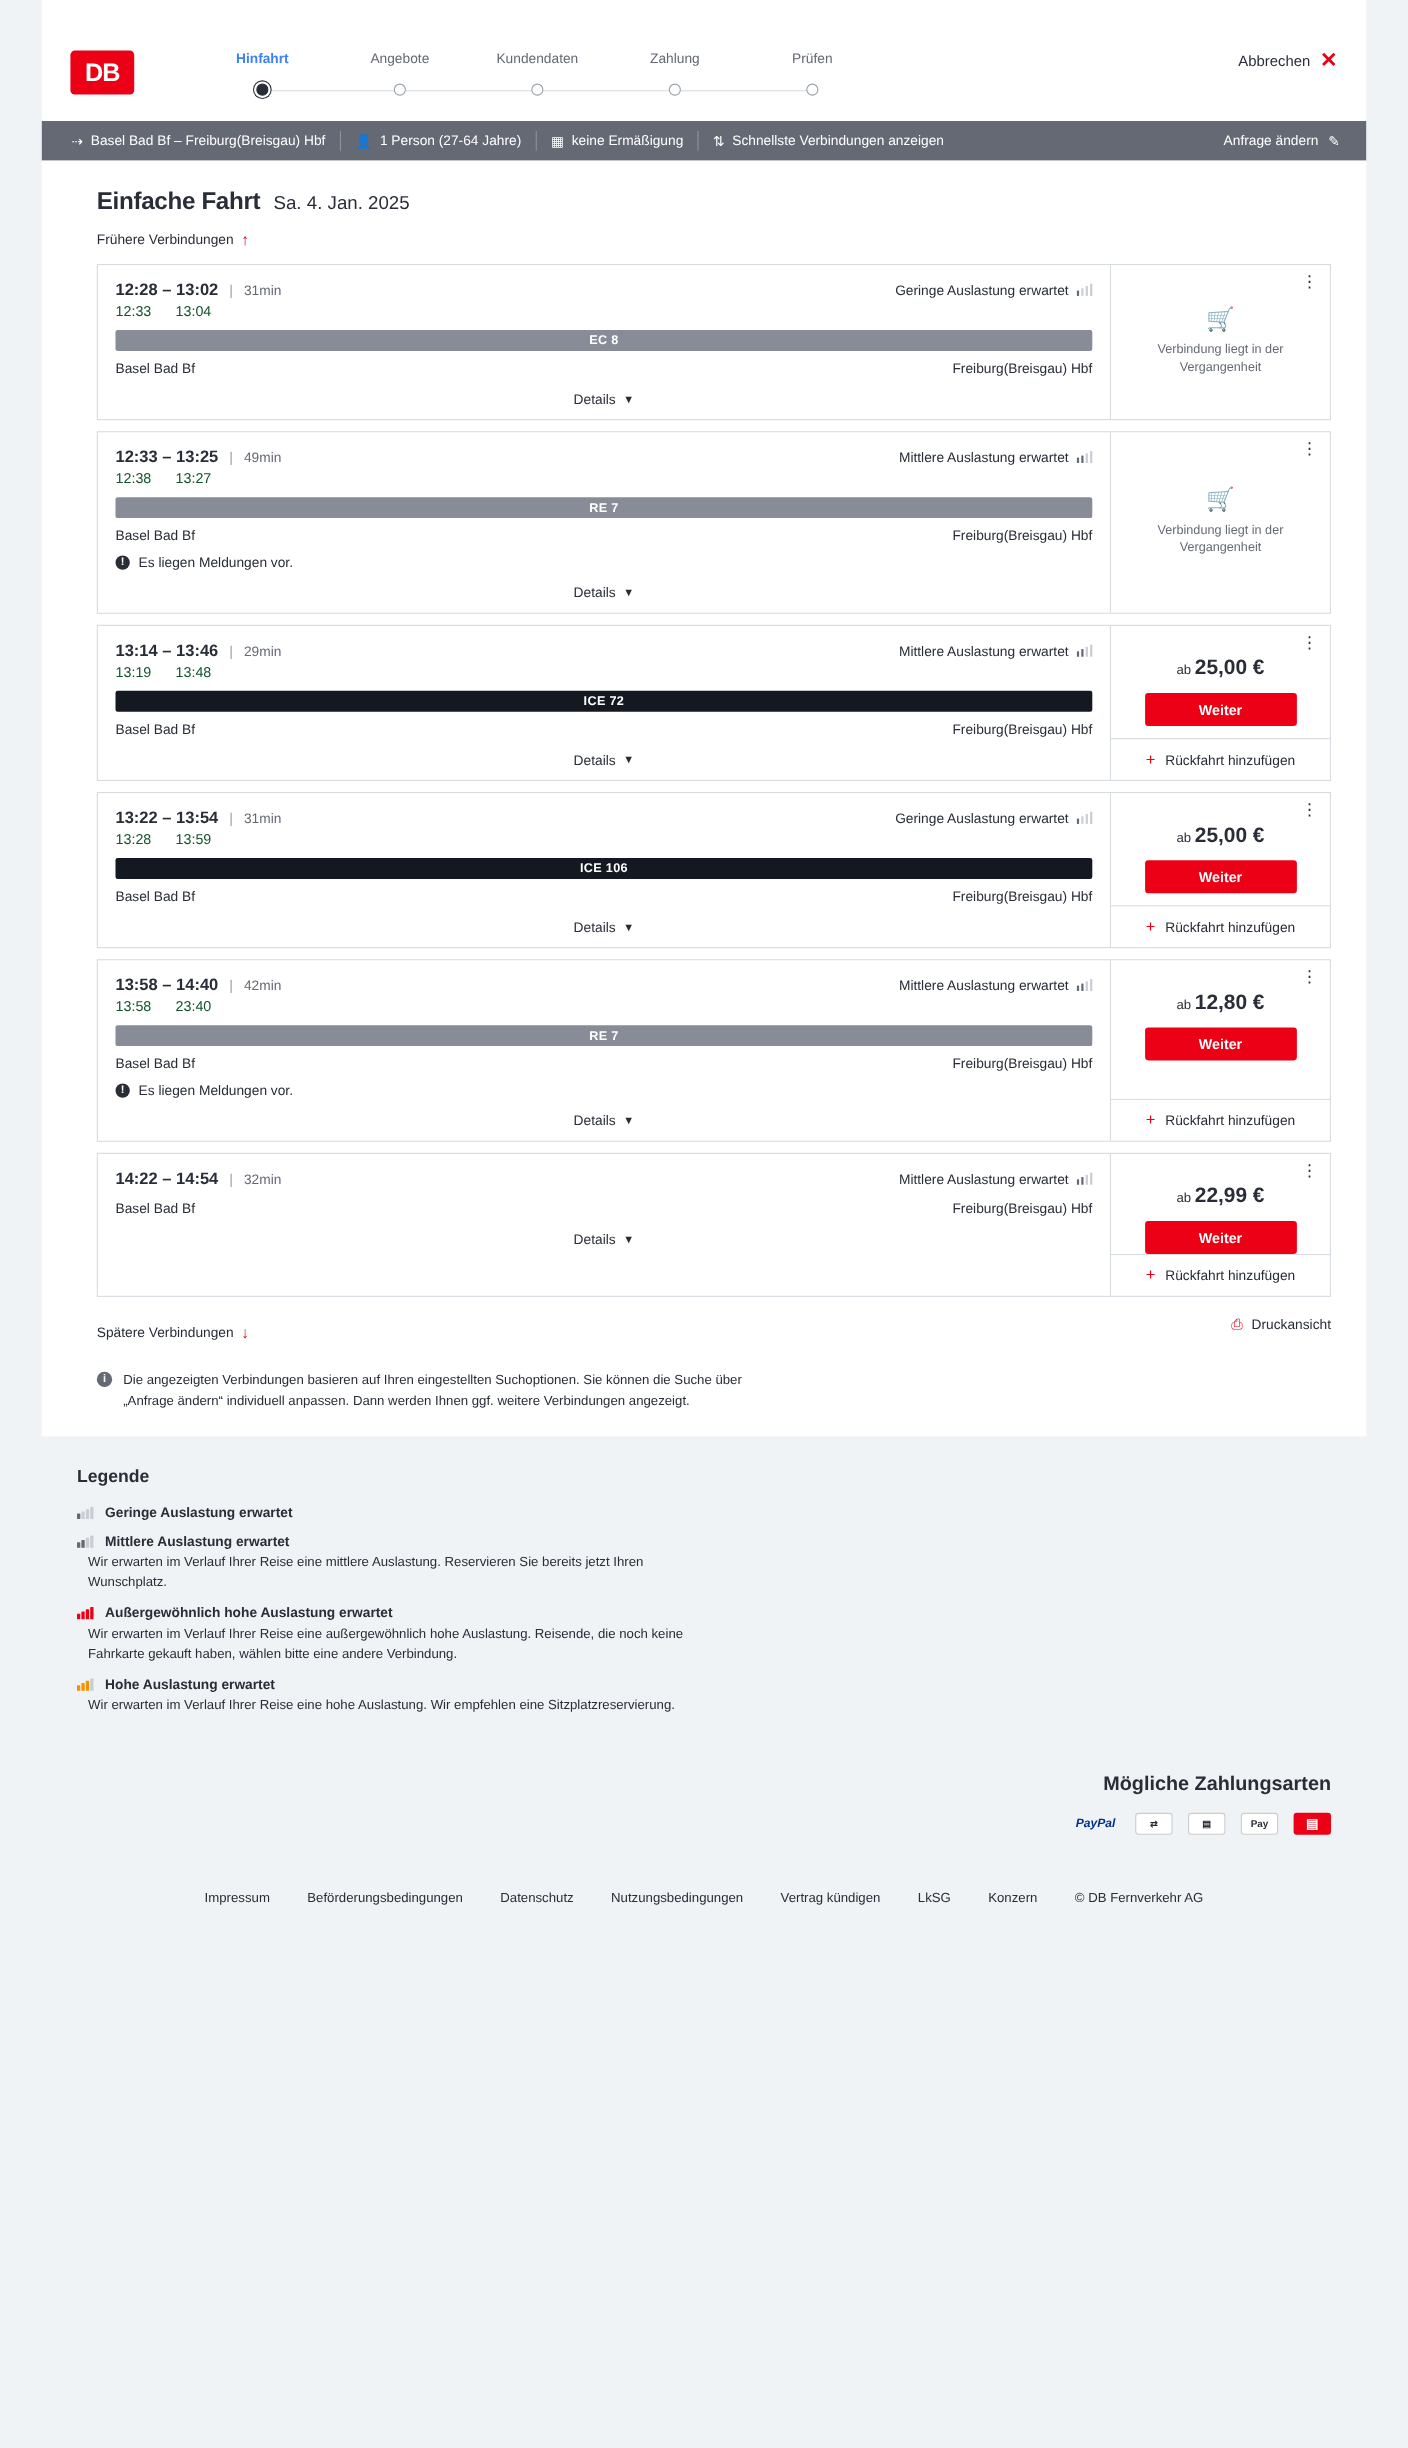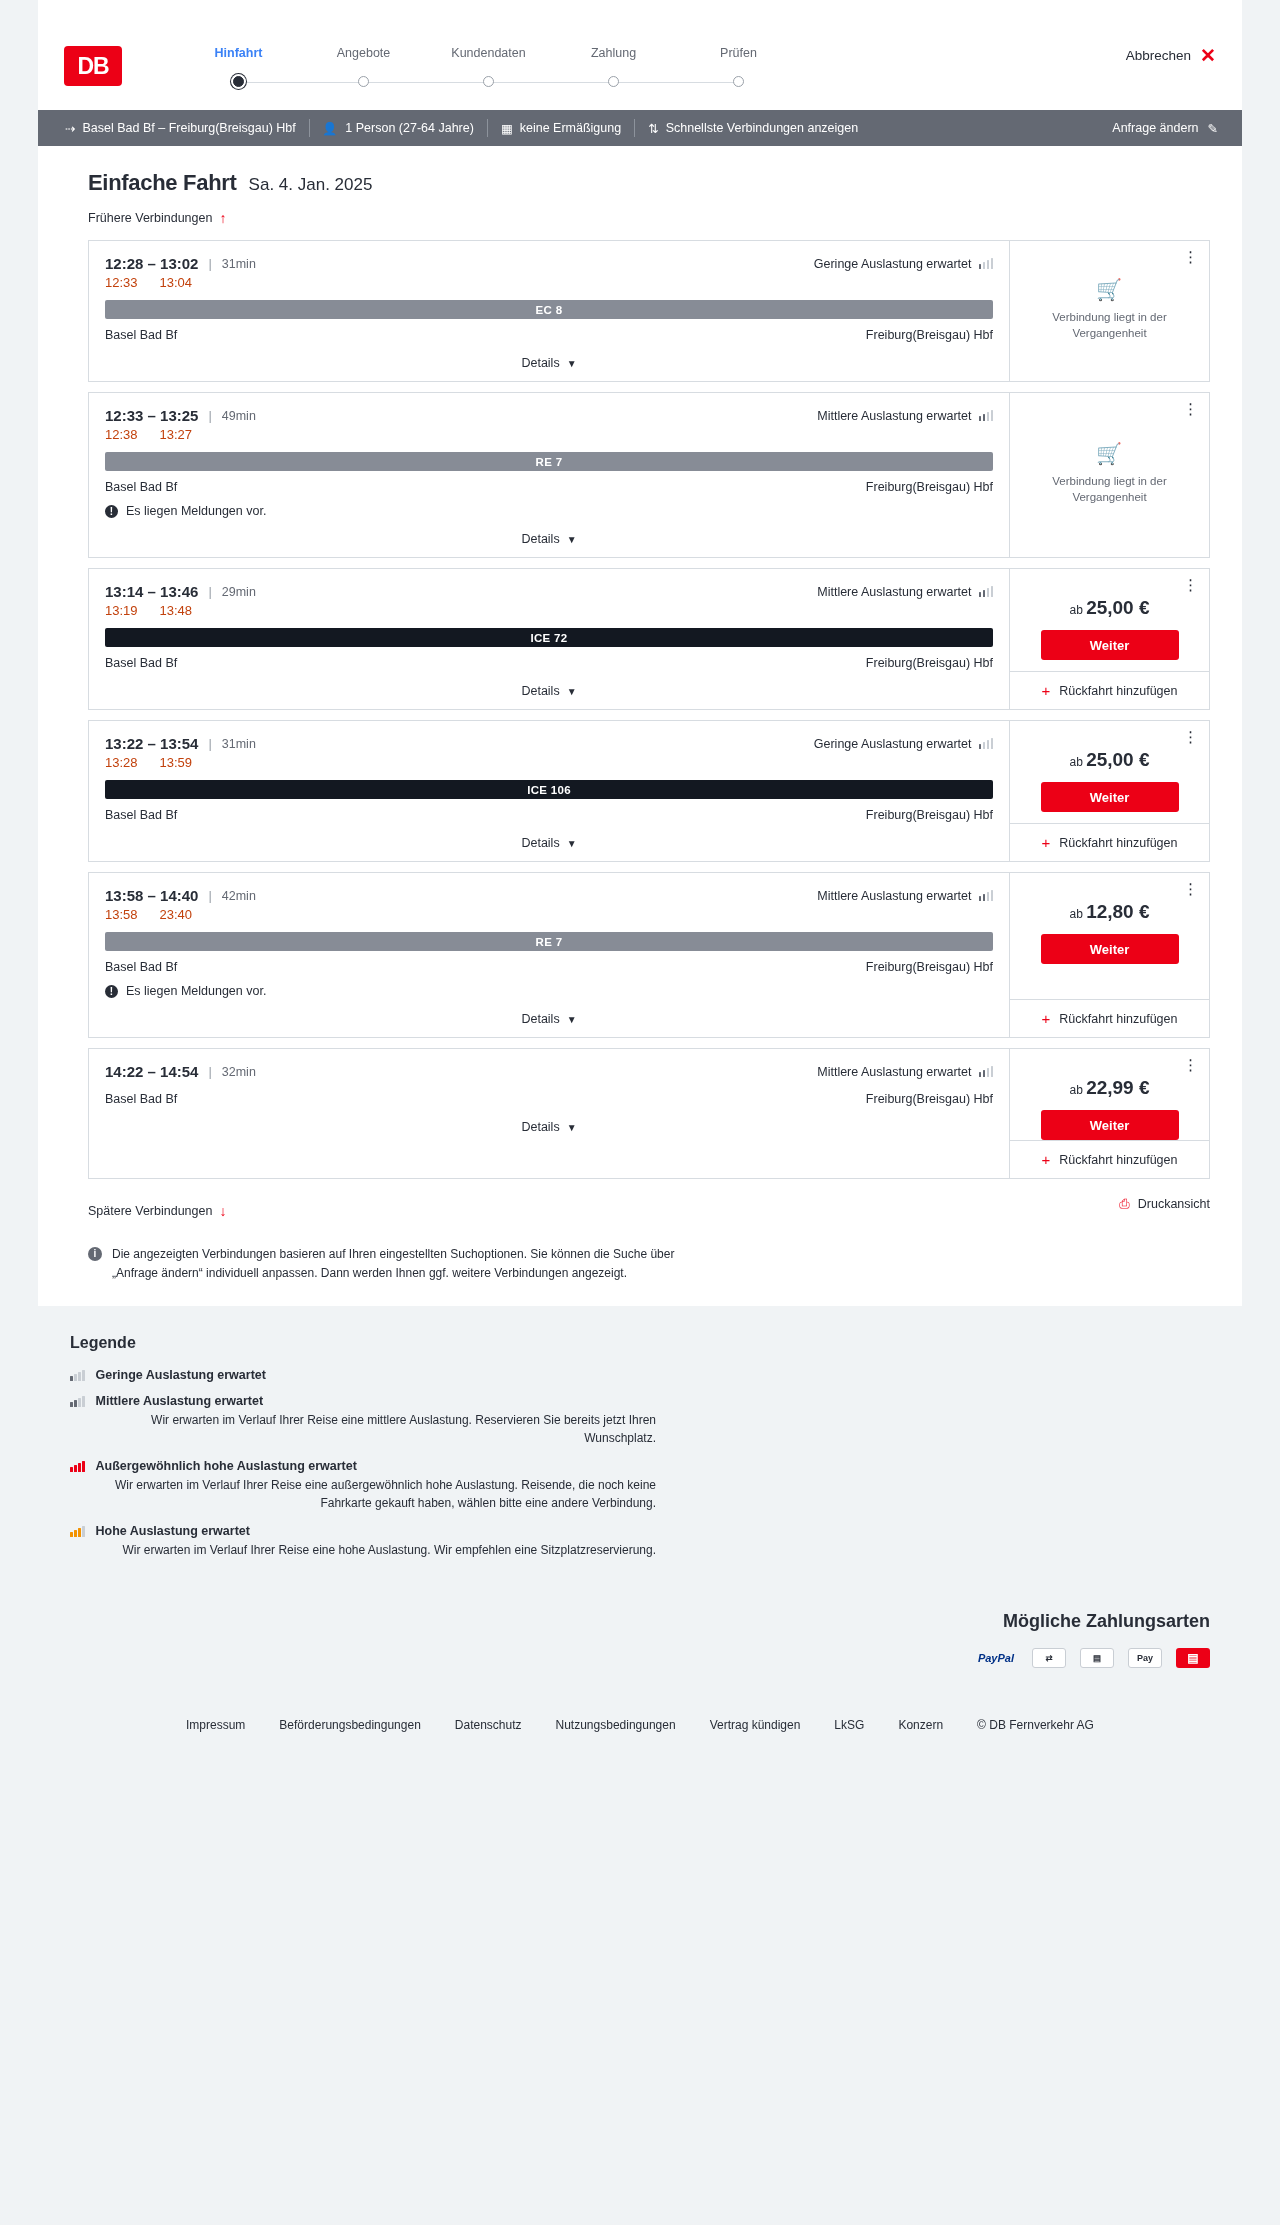--- a/index.html
+++ b/index.html
@@ -99,21 +99,21 @@
     border-left:1px solid #d7dce1;
     position:relative;
     display:flex; flex-direction:column; align-items:center;
     padding-top:14px;
   }
   .row1 { display:flex; align-items:center; }
   .times { font-size:15px; font-weight:bold; }
   .pipe { color:#9aa1a9; margin:0 10px; font-weight:normal; font-size:13px;}
   .dur { font-size:12.5px; color:#646973; }
   .occ { margin-left:auto; display:flex; align-items:center; gap:7px; font-size:12.5px; color:#282d37; }
-  .row2 { margin-top:3px; font-size:13px; color:#c2410c; display:flex; gap:22px; }
+  .row2 { margin-top:3px; font-size:13px; color:#14532d; display:flex; gap:22px; }
   .trainbar {
     margin-top:10px;
     height:19px;
     border-radius:2px;
     display:flex; align-items:center; justify-content:center;
     color:#fff; font-size:11.5px; font-weight:bold; letter-spacing:0.3px;
   }
   .tb-dark { background:#131821; }
   .tb-grey { background:#878c96; }
   .row3 { display:flex; justify-content:space-between; margin-top:9px; font-size:12.5px; }
@@ -171,21 +171,21 @@
     background:#646973; color:#fff; font-size:10px; font-weight:bold;
     display:flex; align-items:center; justify-content:center; margin-top:2px;
   }
 
   
   .legend-wrap { background:#f0f3f5; padding:28px 0 22px 0; }
   .legend { margin:0 38px; padding:0 32px; }
   .legend h3 { font-size:16px; font-weight:bold; margin:0 0 16px 0; }
   .legend-item { margin-bottom:12px; }
   .legend-head { display:flex; align-items:center; gap:11px; font-size:12.5px; font-weight:bold; }
-  .legend-desc { font-size:12px; color:#282d37; margin-top:3px; margin-left:26px; line-height:1.5; max-width:560px;text-align:right; }
+  .legend-desc { font-size:12px; color:#282d37; margin-top:3px; margin-left:10px; line-height:1.5; max-width:560px; }
 
   .occ-bars { display:inline-flex; align-items:flex-end; gap:1.5px; height:11px; }
   .occ-bars i { width:2.5px; display:block; border-radius:0.5px; }
 
   
   .pay-wrap { background:#f0f3f5; padding:18px 0 28px 0; }
   .pay { margin:0 38px; padding:0 32px; text-align:right; }
   .pay h3 { font-size:18px; font-weight:bold; margin:0 0 16px 0; }
   .pay-icons { display:flex; justify-content:flex-end; align-items:flex-start; gap:14px; }
   .pi {

